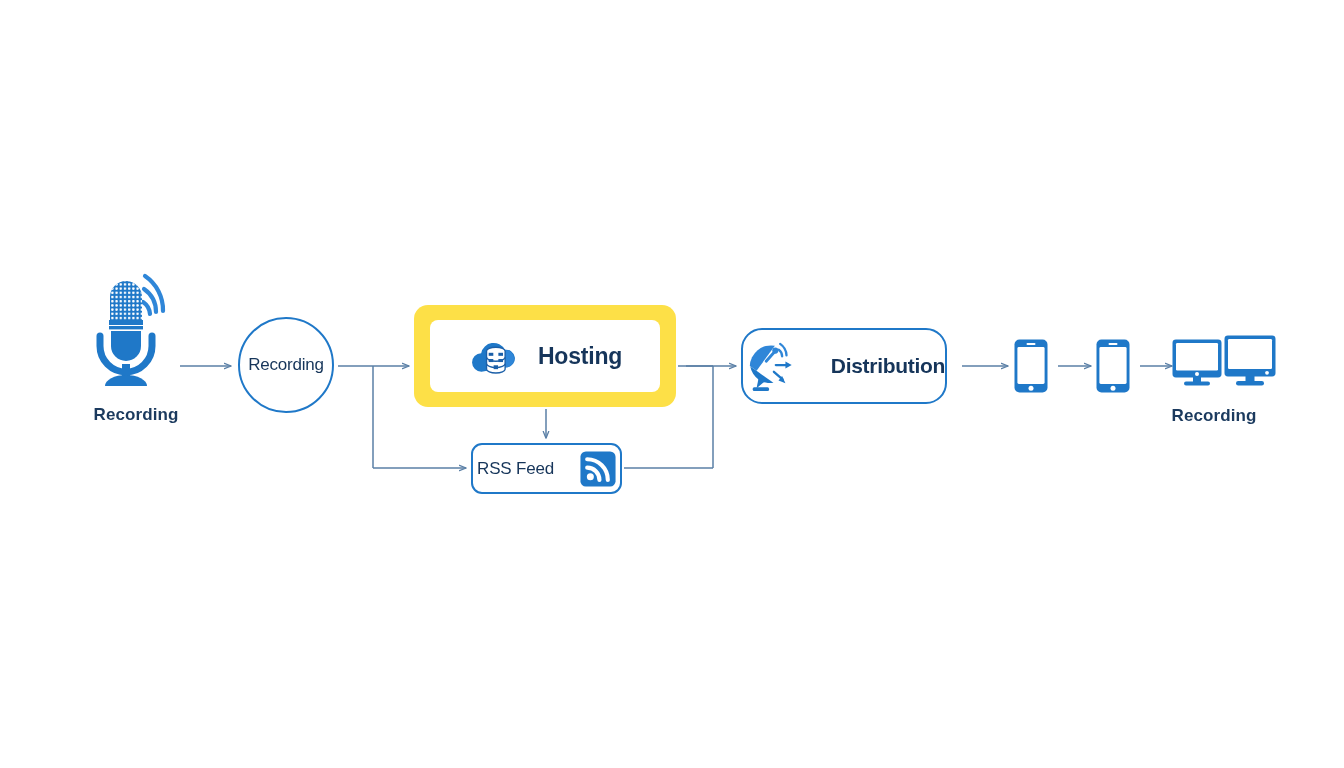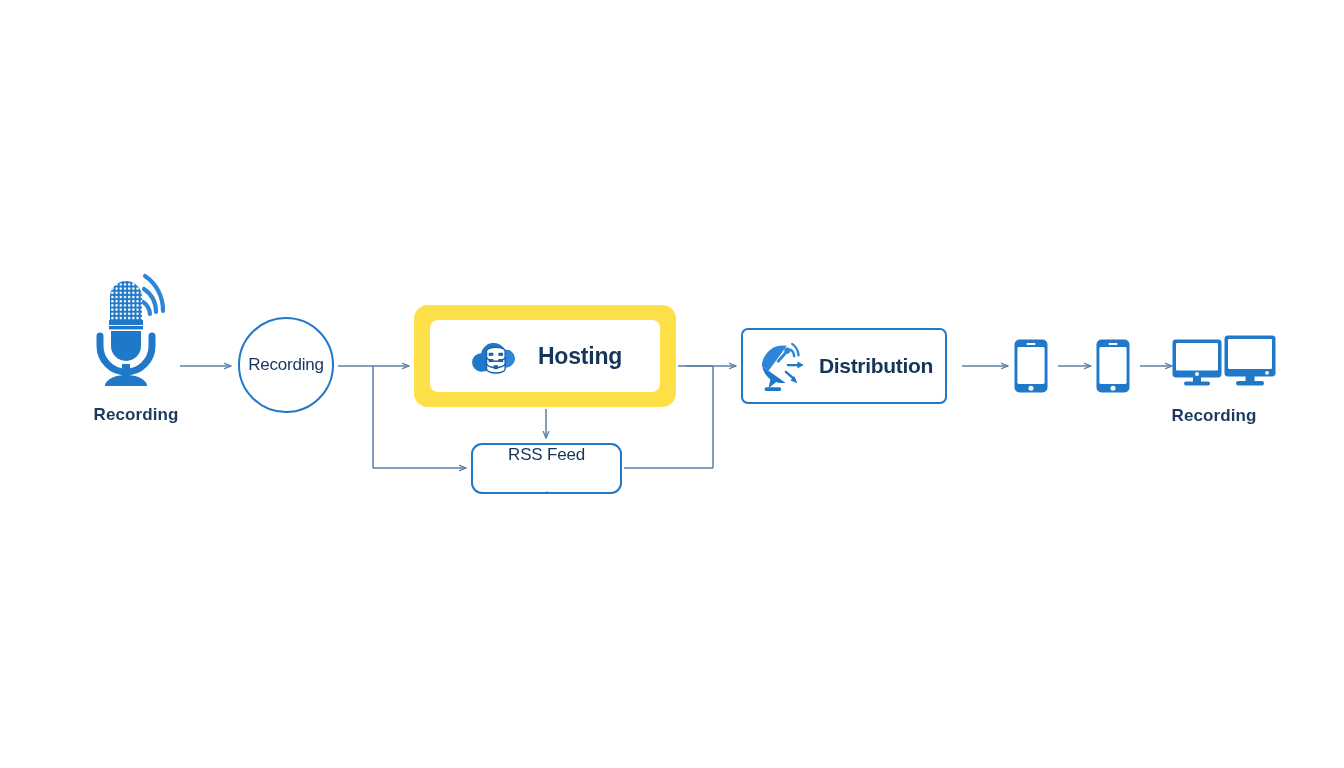--- a/index.html
+++ b/index.html
@@ -80,39 +80,38 @@
     left: 471px; top: 443px;
     width: 151px; height: 51px;
     border: 2.5px solid #1f78c8;
     border-radius: 11px;
     box-sizing: border-box;
     background: #ffffff;
     display: flex;
     align-items: center;
     justify-content: center;
     gap: 26px;
-    flex-direction: column;
   }
   #rss-label {
     font-size: 17px;
     color: #16355a;
     letter-spacing: -0.2px;
   }
 
   
   #distribution-box {
     left: 741px; top: 328px;
     width: 206px; height: 76px;
     border: 2.5px solid #1f78c8;
-    border-radius: 7px;
+    border-radius: 21px;
     box-sizing: border-box;
     background: #ffffff;
     display: flex;
     align-items: center;
-    justify-content: center;
+    justify-content: space-between;
     gap: 8px;
   }
   #distribution-label {
     font-size: 21px;
     font-weight: bold;
     color: #16355a;
     letter-spacing: -0.3px;
   }
 
   

